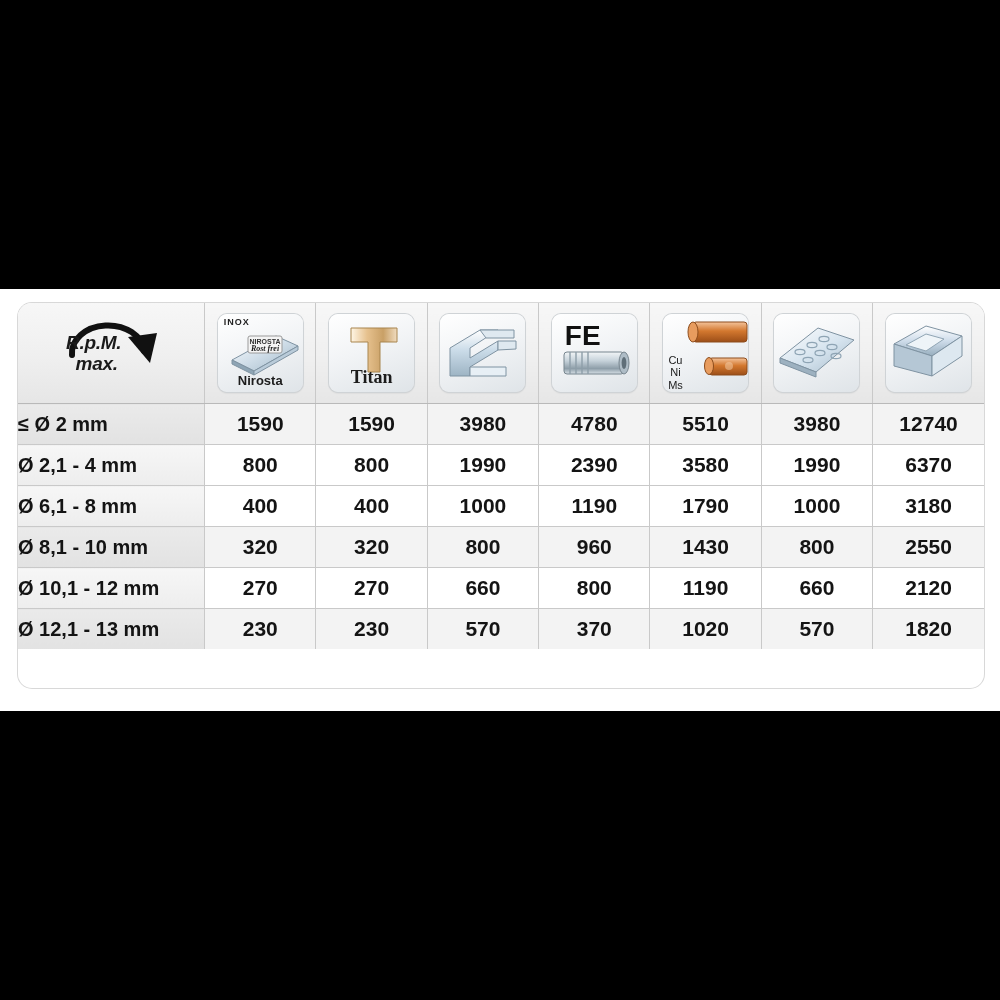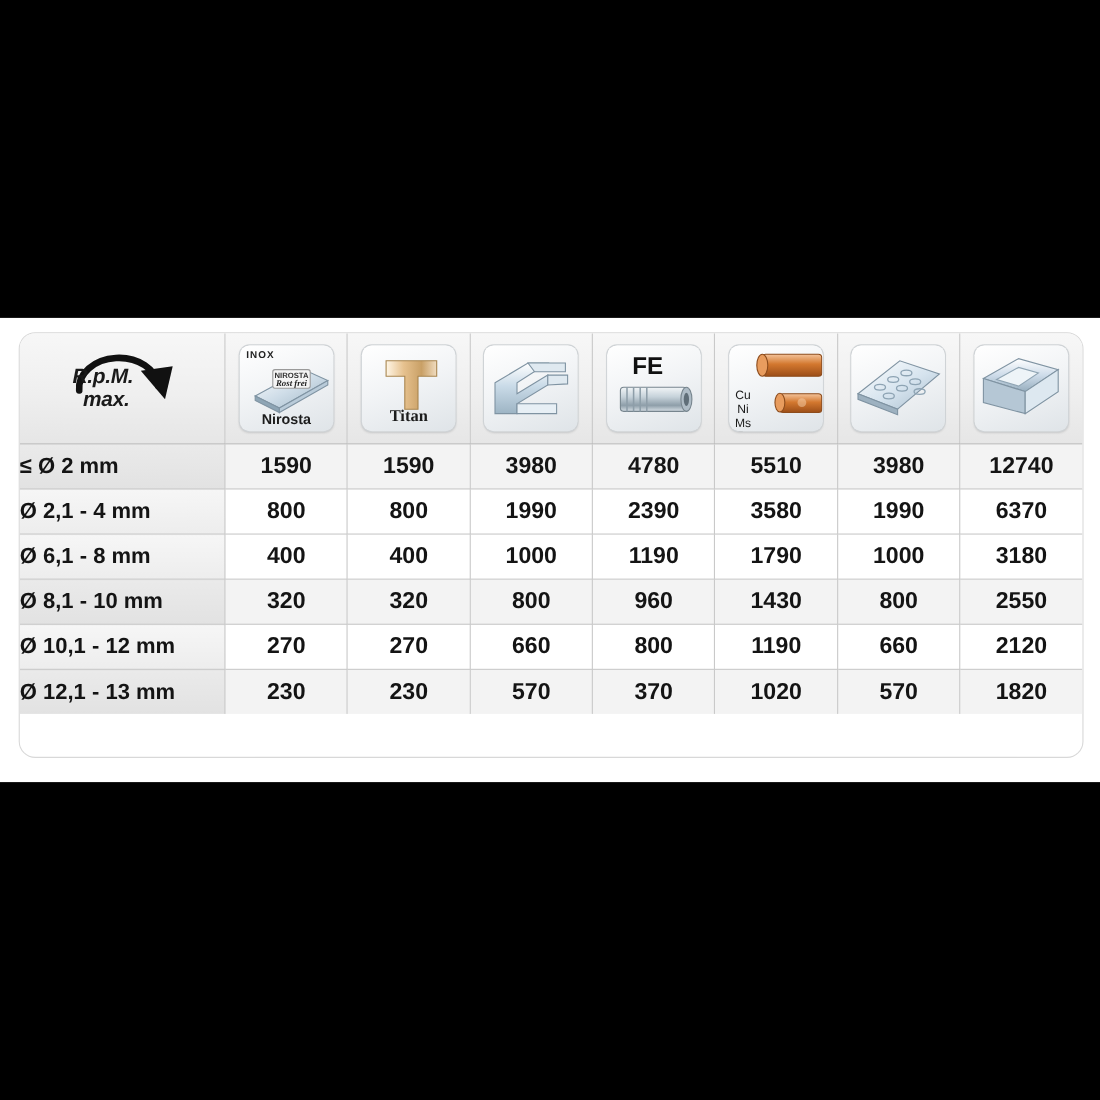--- a/index.html
+++ b/index.html
@@ -110,26 +110,26 @@
   .tile-cap {
     position: absolute;
     left: 0;
     right: 0;
     bottom: 4px;
     text-align: center;
     font-size: 13px;
     font-weight: bold;
     color: #1c1c1c;
   }
-  .tile-cap.serif { font-family: "Liberation Serif", serif; font-size: 15px; text-align: center; }
+  .tile-cap.serif { font-family: "Liberation Serif", serif; font-size: 18px; text-align: center; }
   .fe-text {
     position: absolute;
-    left: 23px;
+    left: 13px;
     top: 6px;
-    font-size: 22px;
+    font-size: 28px;
     font-weight: bold;
     color: #111;
     font-family: "Liberation Sans", sans-serif;
   }
   .inox-text {
     position: absolute;
     left: 6px;
     top: 3px;
     font-size: 9px;
     font-weight: bold;

